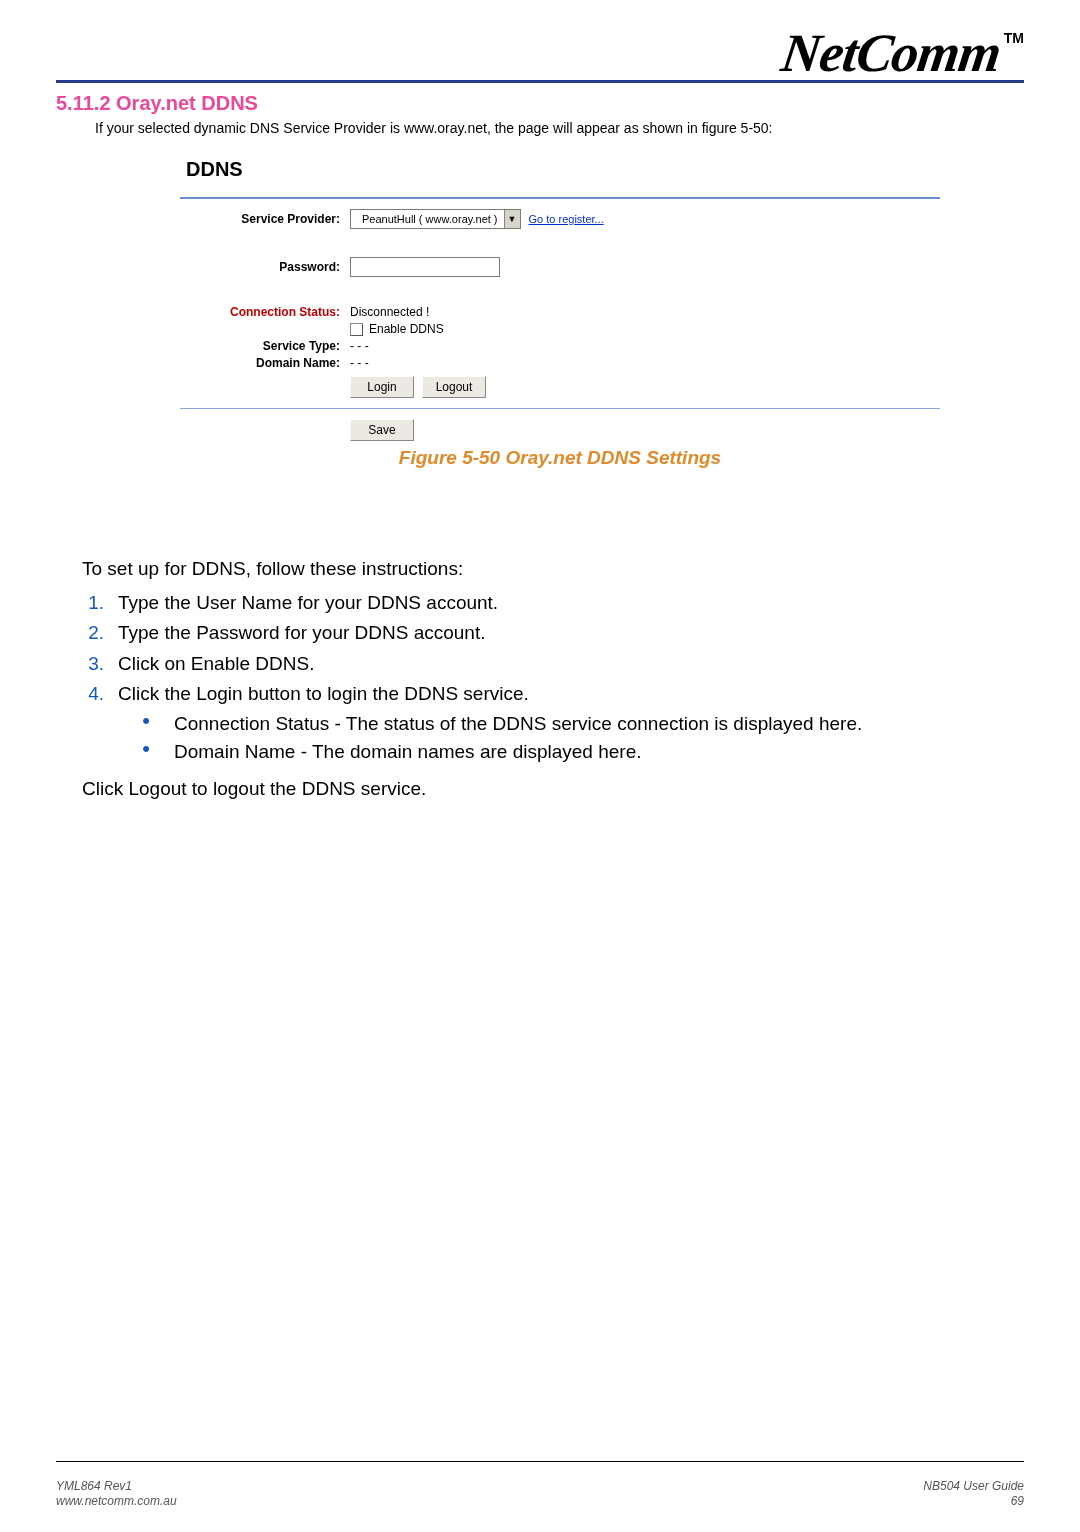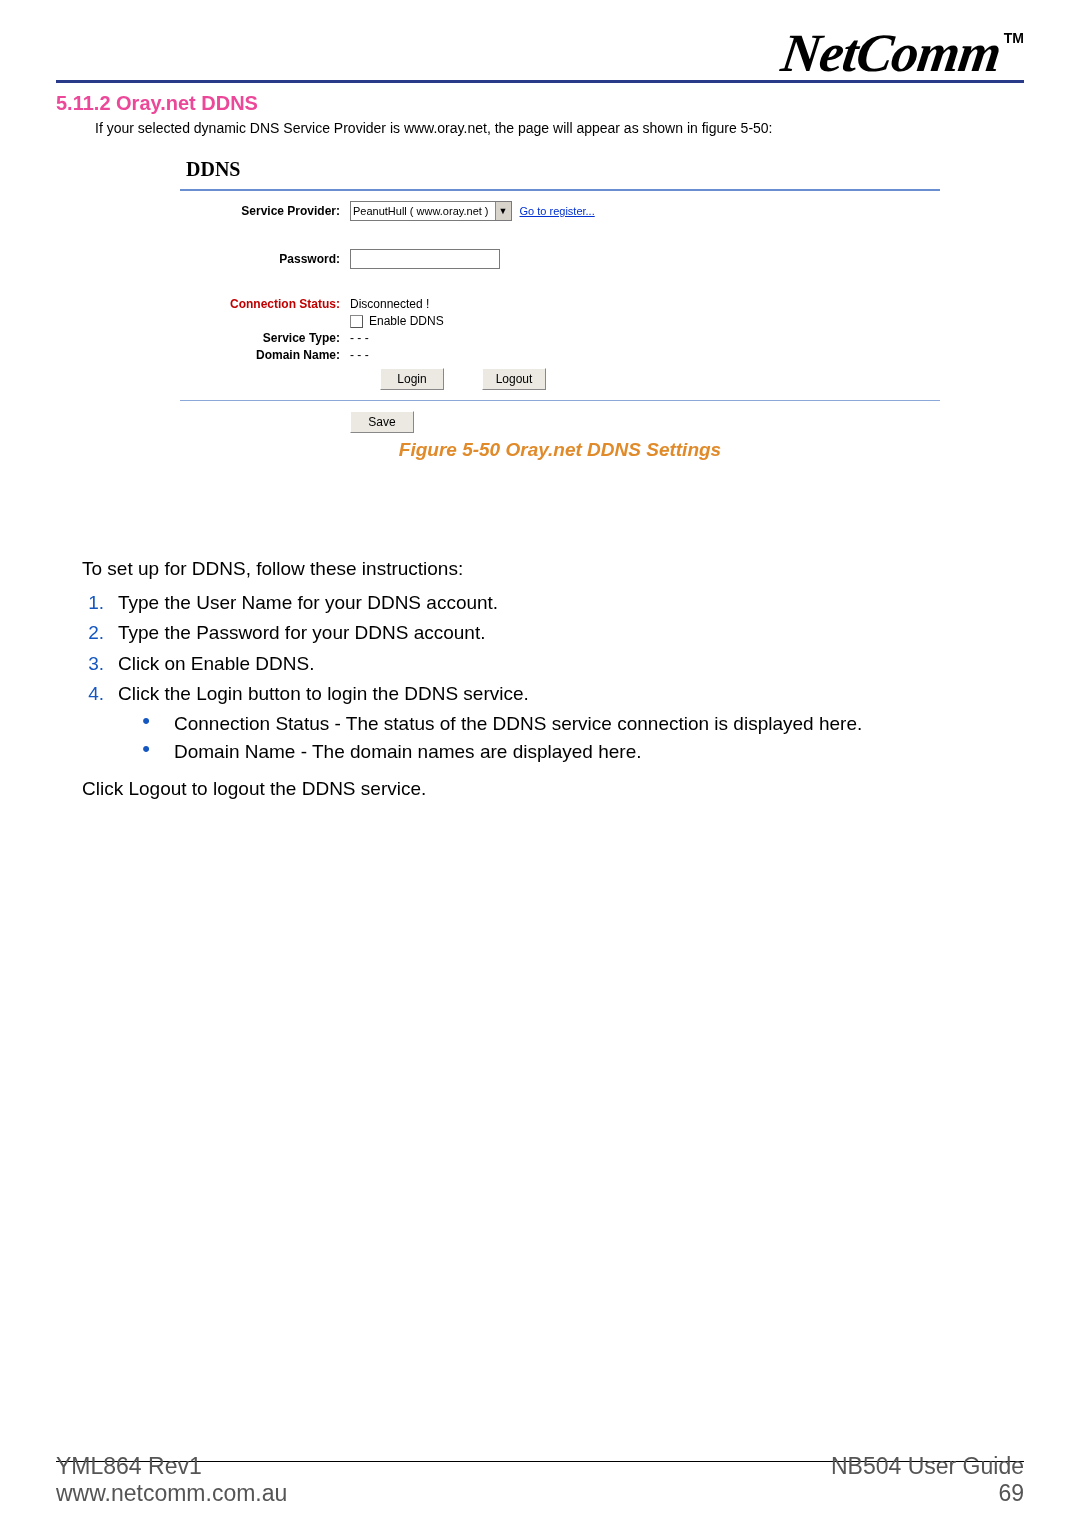--- a/index.html
+++ b/index.html
@@ -5,26 +5,26 @@
   * { box-sizing: border-box; margin: 0; padding: 0; }
   html, body { width: 1080px; height: 1532px; background: #fff; font-family: Arial, Helvetica, sans-serif; color: #000; }
   .page { position: relative; width: 1080px; height: 1532px; padding: 24px 56px 30px 56px; }
   .logo-wrap { position: absolute; top: 22px; right: 56px; display: flex; align-items: flex-start; }
   .logo-text { font-family: "Brush Script MT","Segoe Script",cursive; font-style: italic; font-weight: 900; font-size: 54px; letter-spacing: -1px; color: #000; transform: skewX(-8deg); }
   .logo-tm { font-size: 14px; font-weight: bold; margin-left: 4px; margin-top: 8px; }
   .top-rule { position: absolute; left: 56px; right: 56px; top: 80px; height: 3px; background: #2a3a8a; }
   .section-heading { position: absolute; top: 92px; left: 56px; color: #ec4899; font-size: 20px; font-weight: 600; }
   .intro { position: absolute; top: 120px; left: 95px; right: 56px; font-size: 14px; color: #000; }
   .figure-area { position: absolute; top: 150px; left: 180px; width: 760px; }
-  .ddns-title { font-size: 20px; font-weight: bold; margin: 8px 0 8px 6px; font-family: Liberation Serif, serif; }
+  .ddns-title { font-size: 20px; font-weight: bold; margin: 8px 0 16px 6px; font-family: Liberation Sans, sans-serif; }
   .hr-blue { height: 2px; background: #6a8fd0; margin: 4px 0 10px 0; }
   .form-row { display: flex; align-items: center; font-size: 12px; margin: 3px 0; font-family: Arial, sans-serif; }
   .form-label { width: 170px; text-align: right; padding-right: 10px; font-weight: bold; }
   .form-label.red { color: #c00000; }
-  .select-box { display: inline-flex; align-items: center; border: 1px solid #7a7a7a; background: #fff; height: 20px; font-size: 11px; padding-left: 2px; }
+  .select-box { display: inline-flex; align-items: center; border: 1px solid #7a7a7a; background: #fff; height: 20px; font-size: 11px; padding-left: 11px; }
   .select-text { padding-right: 6px; }
   .select-arrow { width: 16px; height: 18px; background: #d8d4cc; border-left: 1px solid #888; display: flex; align-items: center; justify-content: center; font-size: 9px; color: #000; }
   .reg-link { color: #0030d0; text-decoration: underline; font-size: 11px; margin-left: 8px; }
   .text-input { width: 150px; height: 20px; border: 1px solid #7a7a7a; background: #fff; }
   .chk { width: 13px; height: 13px; border: 1px solid #555; display: inline-block; margin-right: 6px; background: #fff; position: relative; }
   .chk::after { content: ""; position: absolute; left: -1px; top: -1px; width: 13px; height: 13px; box-shadow: inset 1px 1px 0 #888; }
   .btn { display: inline-block; min-width: 64px; height: 22px; line-height: 20px; text-align: center; font-size: 12px; background: #ece9e2; border: 1px solid #888; border-top-color: #fff; border-left-color: #fff; margin-right: 8px; font-family: Arial, sans-serif; }
   .spacer-sm { height: 22px; }
   .hr-thin { height: 1px; background: #8aa8d8; margin: 10px 0; }
   .figure-caption { text-align: center; color: #e08a2a; font-style: italic; font-weight: 600; font-size: 19px; margin-top: 6px; }
@@ -32,21 +32,21 @@
   .instructions p { margin-bottom: 6px; }
   .ol { list-style: none; margin-top: 4px; }
   .ol > li { display: flex; margin: 3px 0; }
   .ol .num { width: 36px; color: #1557c0; text-align: right; padding-right: 14px; flex-shrink: 0; }
   .ol .txt { flex: 1; }
   .ul { list-style: none; margin-top: 2px; }
   .ul li { display: flex; margin: 1px 0; }
   .ul .dot { width: 56px; text-align: center; color: #1557c0; font-size: 22px; line-height: 22px; flex-shrink: 0; }
   .closing { margin-top: 8px; }
   .footer-rule { position: absolute; left: 56px; right: 56px; bottom: 70px; height: 1px; background: #000; }
-  .footer { position: absolute; left: 56px; right: 56px; bottom: 24px; display: flex; justify-content: space-between; color: #555; font-size: 23px; line-height: 1.2; }
+  .footer { position: absolute; left: 56px; right: 56px; bottom: 24px; display: flex; justify-content: space-between; font-style: italic; color: #555; font-size: 12px; line-height: 1.2; }
   .footer .right { text-align: right; }
 </style>
 </head>
 <body>
 
 <div class="page">
 
   <div class="logo-wrap">
     <span class="logo-text">NetComm</span>
     <span class="logo-tm">TM</span>
@@ -89,21 +89,21 @@
     </div>
     <div class="form-row">
       <div class="form-label">Service Type:</div>
       <span>- - -</span>
     </div>
     <div class="form-row">
       <div class="form-label">Domain Name:</div>
       <span>- - -</span>
     </div>
 
-    <div class="form-row" style="margin-top:6px;gap:30px;">
+    <div class="form-row" style="margin-top:6px;">
       <div class="form-label"></div>
       <span class="btn">Login</span>
       <span class="btn">Logout</span>
     </div>
 
     <div class="hr-thin"></div>
 
     <div class="form-row">
       <div class="form-label"></div>
       <span class="btn">Save</span>

